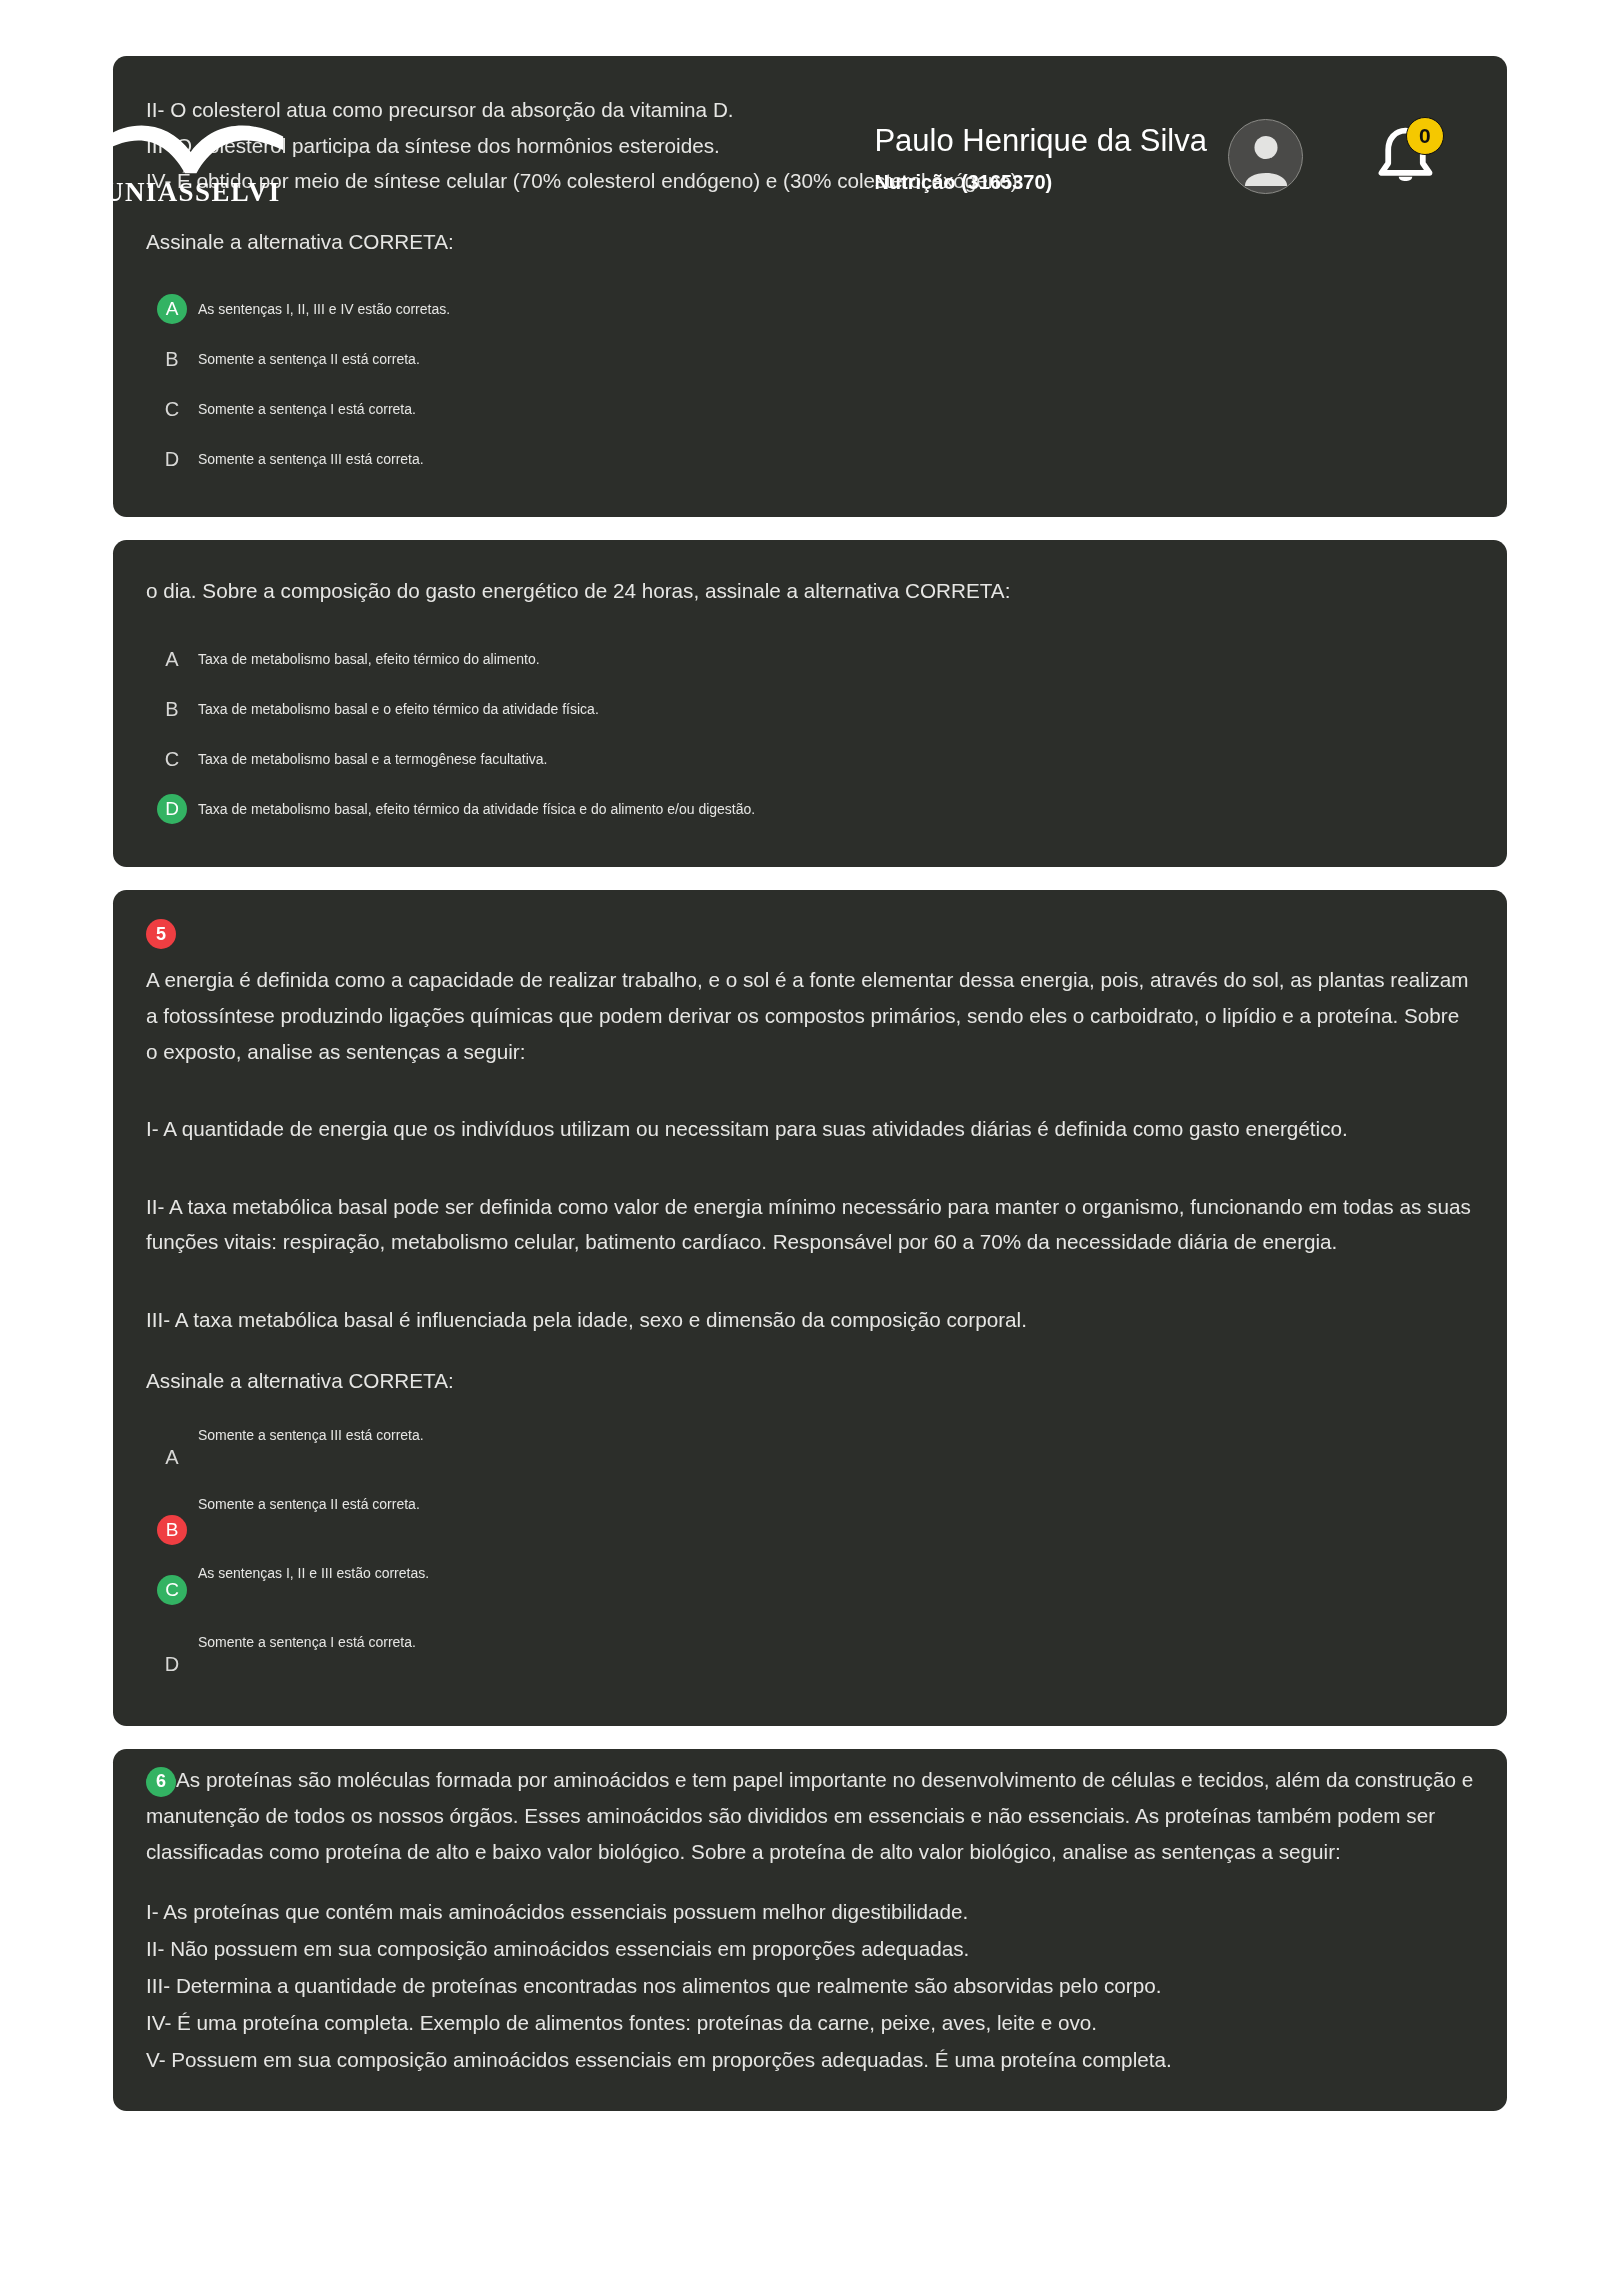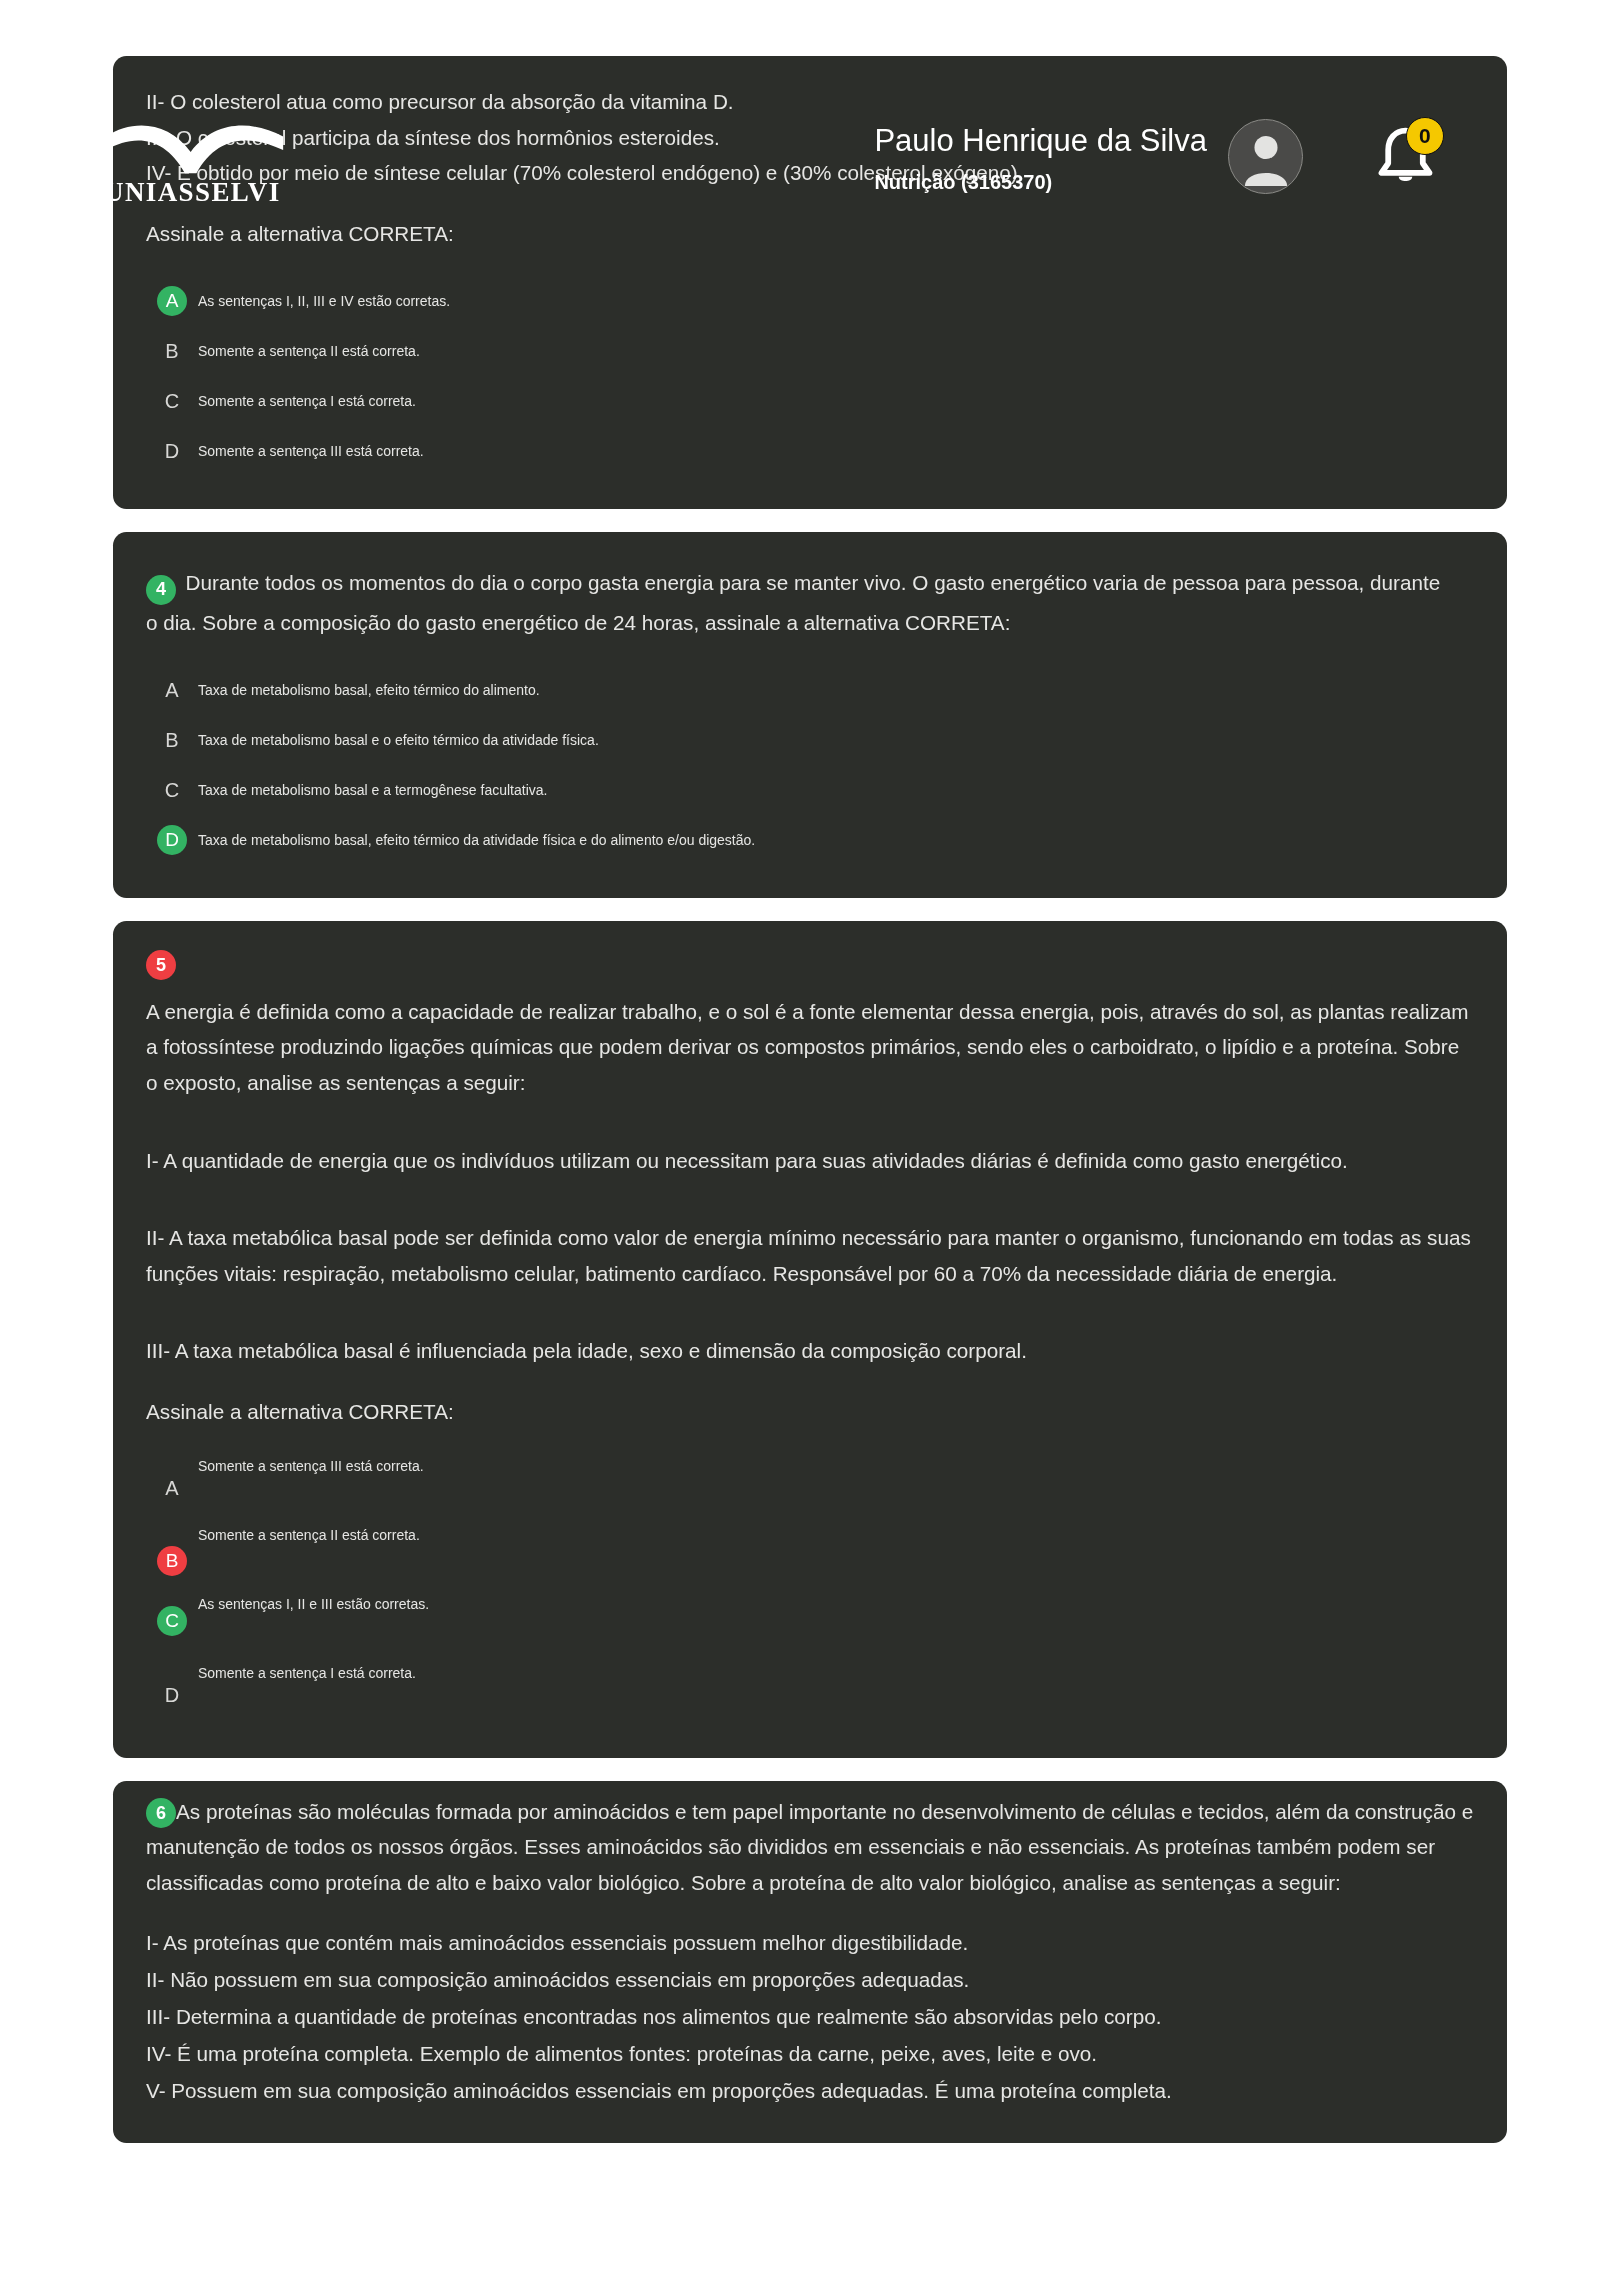--- a/index.html
+++ b/index.html
@@ -157,21 +157,21 @@
   .opt.tall .opt-marker { padding-top: 15.4px; }
   .opt.tall .opt-text { padding-top: 3.8px; }
   .opt.tall.lowered .opt-marker { padding-top: 25px; }
 
   .para { font-size: 20.7px; line-height: 1.72; font-weight: 300; color:#e6e6e4; }
   .gap-lg { height: 42px; }
   .gap-md { height: 25px; }
   .tight .para { line-height: 1.78; }
 
   .q5-badge-row { margin-bottom: 13.4px; }
-  .card-q1 { padding-top: 28px; }
+  .card-q1 { padding-top: 36px; }
   .card-q6 { padding-top: 13px; min-height: 259px; }
 </style>
 </head>
 <body>
 
 <div class="page">
 
   <div class="card card-q1">
     <div class="q-text">II- O colesterol atua como precursor da absorção da vitamina D.</div>
     <div class="q-text">III- O colesterol participa da síntese dos hormônios esteroides.</div>
@@ -194,23 +194,20 @@
         <span class="opt-text">Somente a sentença I está correta.</span>
       </div>
       <div class="opt">
         <span class="opt-marker">D</span>
         <span class="opt-text">Somente a sentença III está correta.</span>
       </div>
     </div>
   </div>
 
   <div class="card" style="padding-top:33px;">
-    <div class="q-text">
-      <span class="badge green badge-inline">4</span><span>Durante todos os momentos do dia o corpo gasta energia para se manter vivo. O gasto energético varia de pessoa para pessoa, durante</span>
-    </div>
     <div class="q-text">o dia. Sobre a composição do gasto energético de 24 horas, assinale a alternativa CORRETA:</div>
     <div class="opts">
       <div class="opt">
         <span class="opt-marker">A</span>
         <span class="opt-text">Taxa de metabolismo basal, efeito térmico do alimento.</span>
       </div>
       <div class="opt">
         <span class="opt-marker">B</span>
         <span class="opt-text">Taxa de metabolismo basal e o efeito térmico da atividade física.</span>
       </div>

